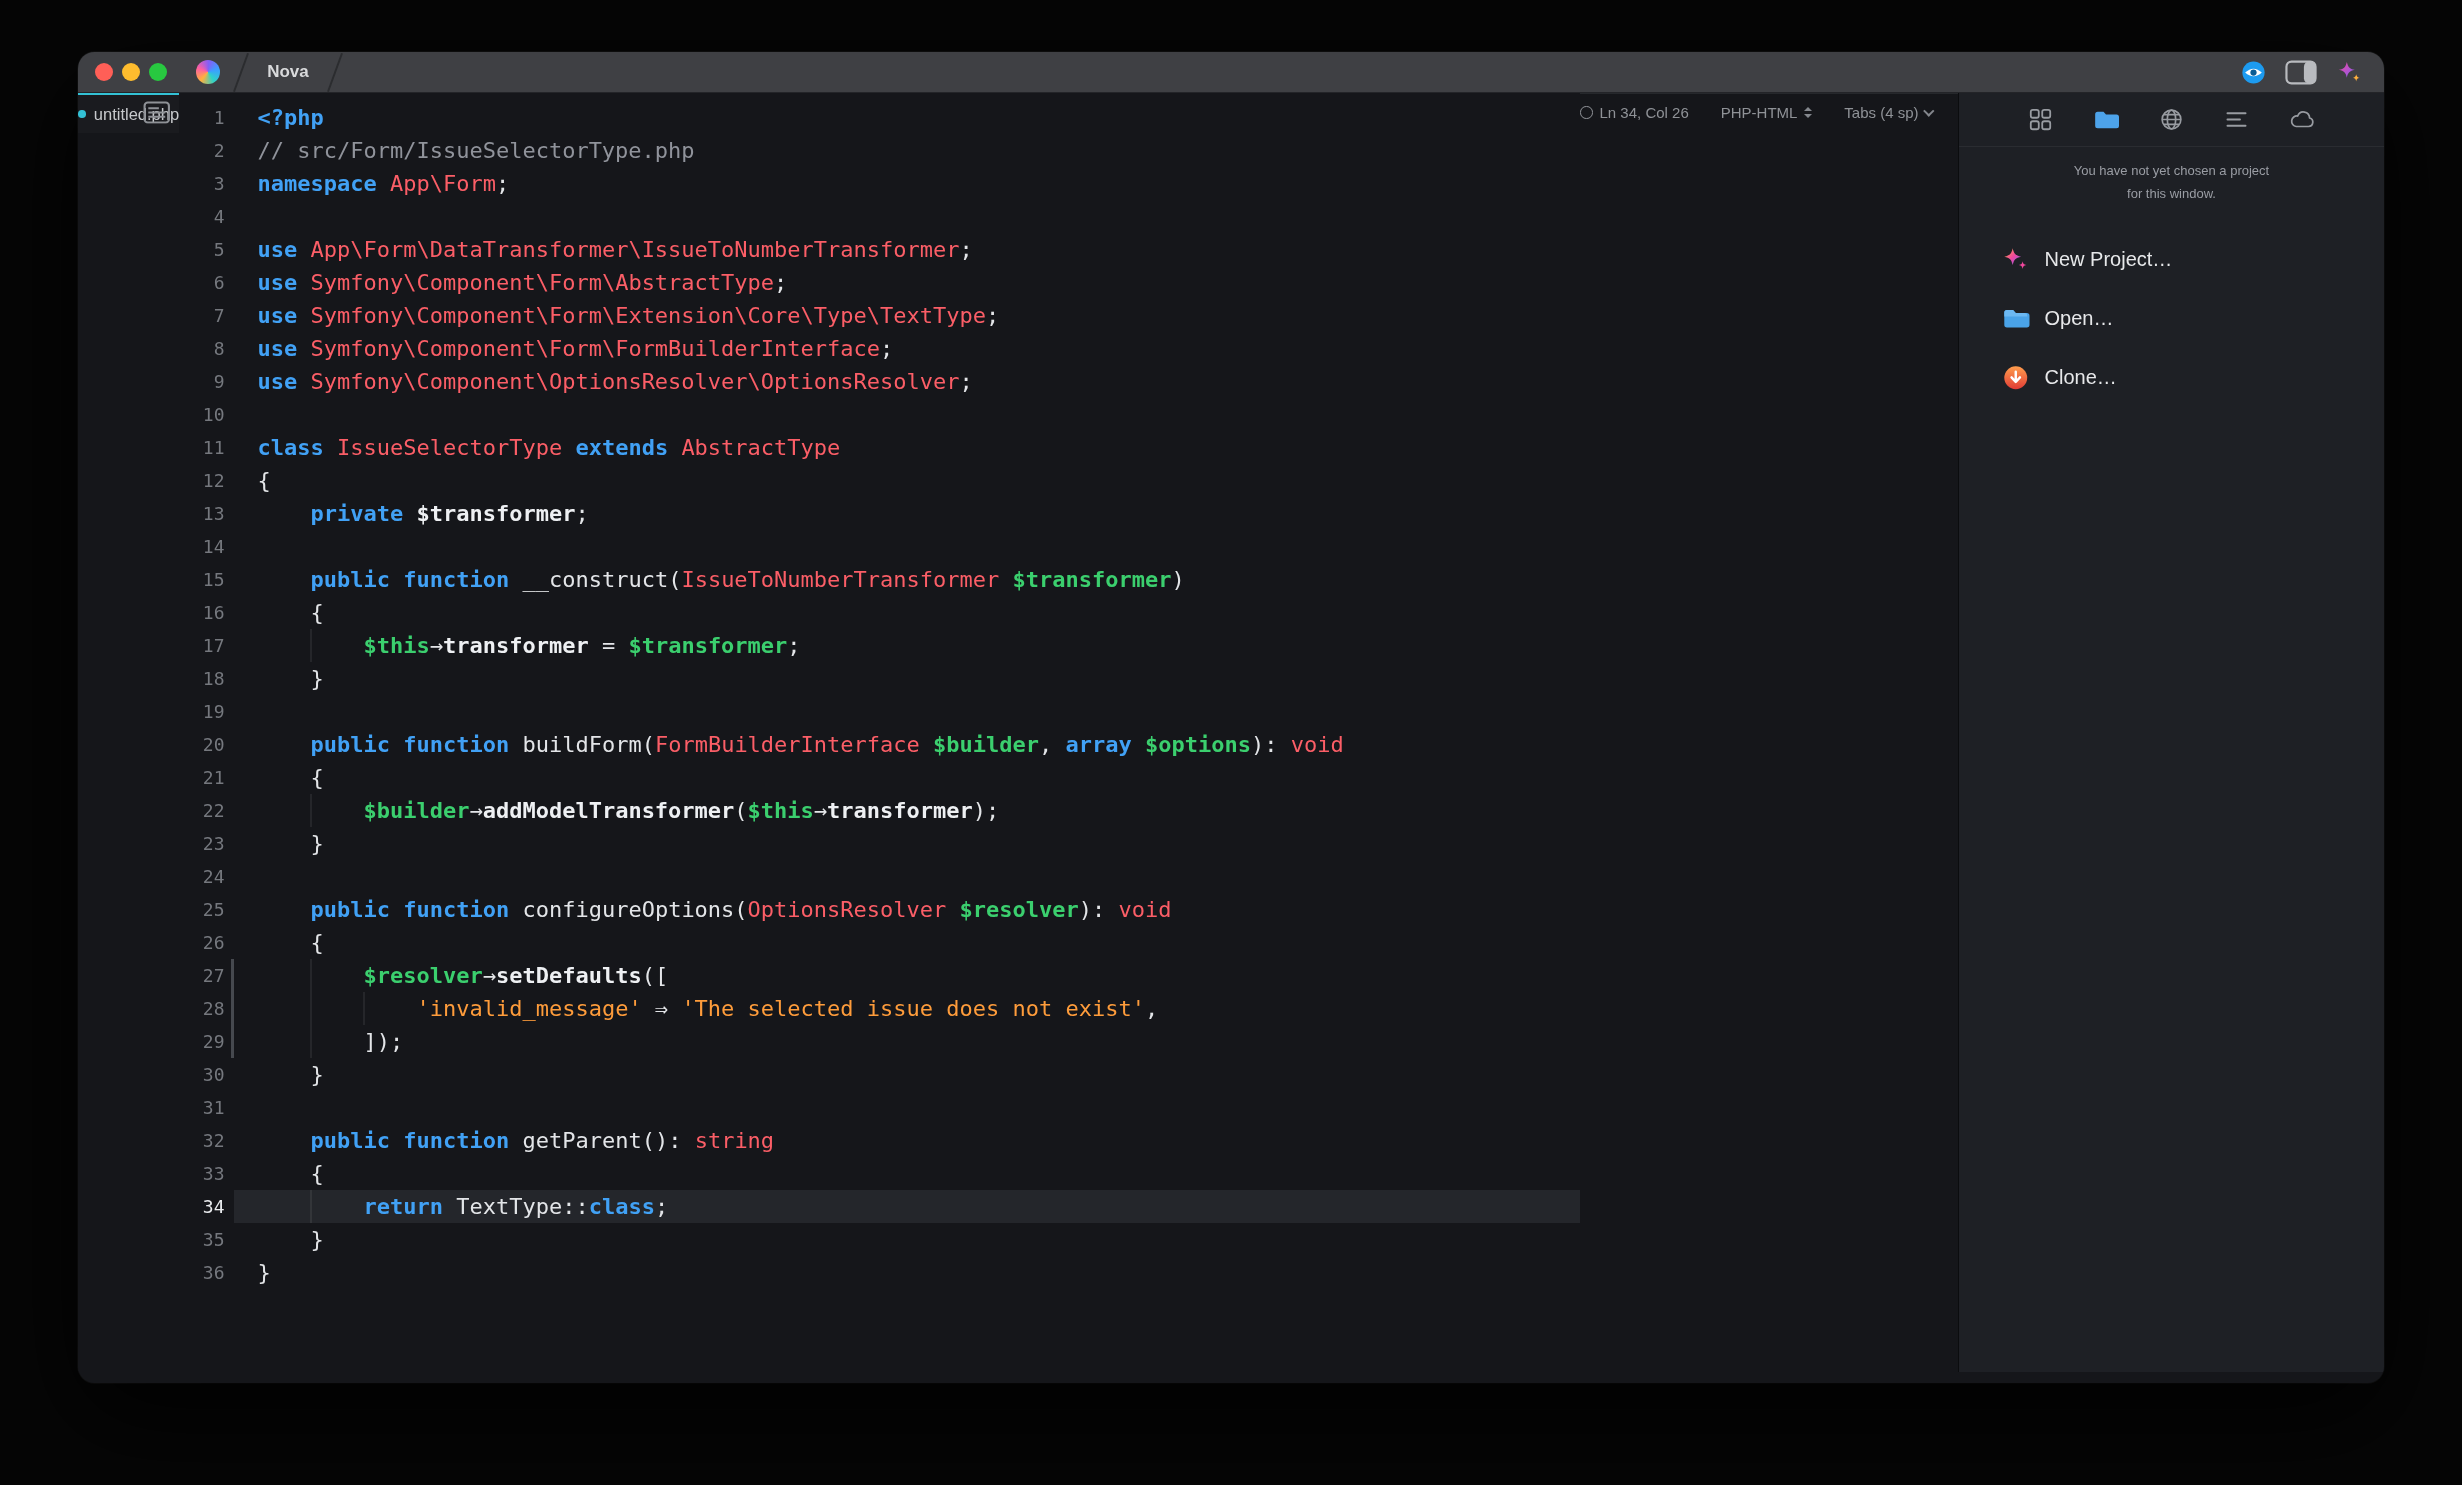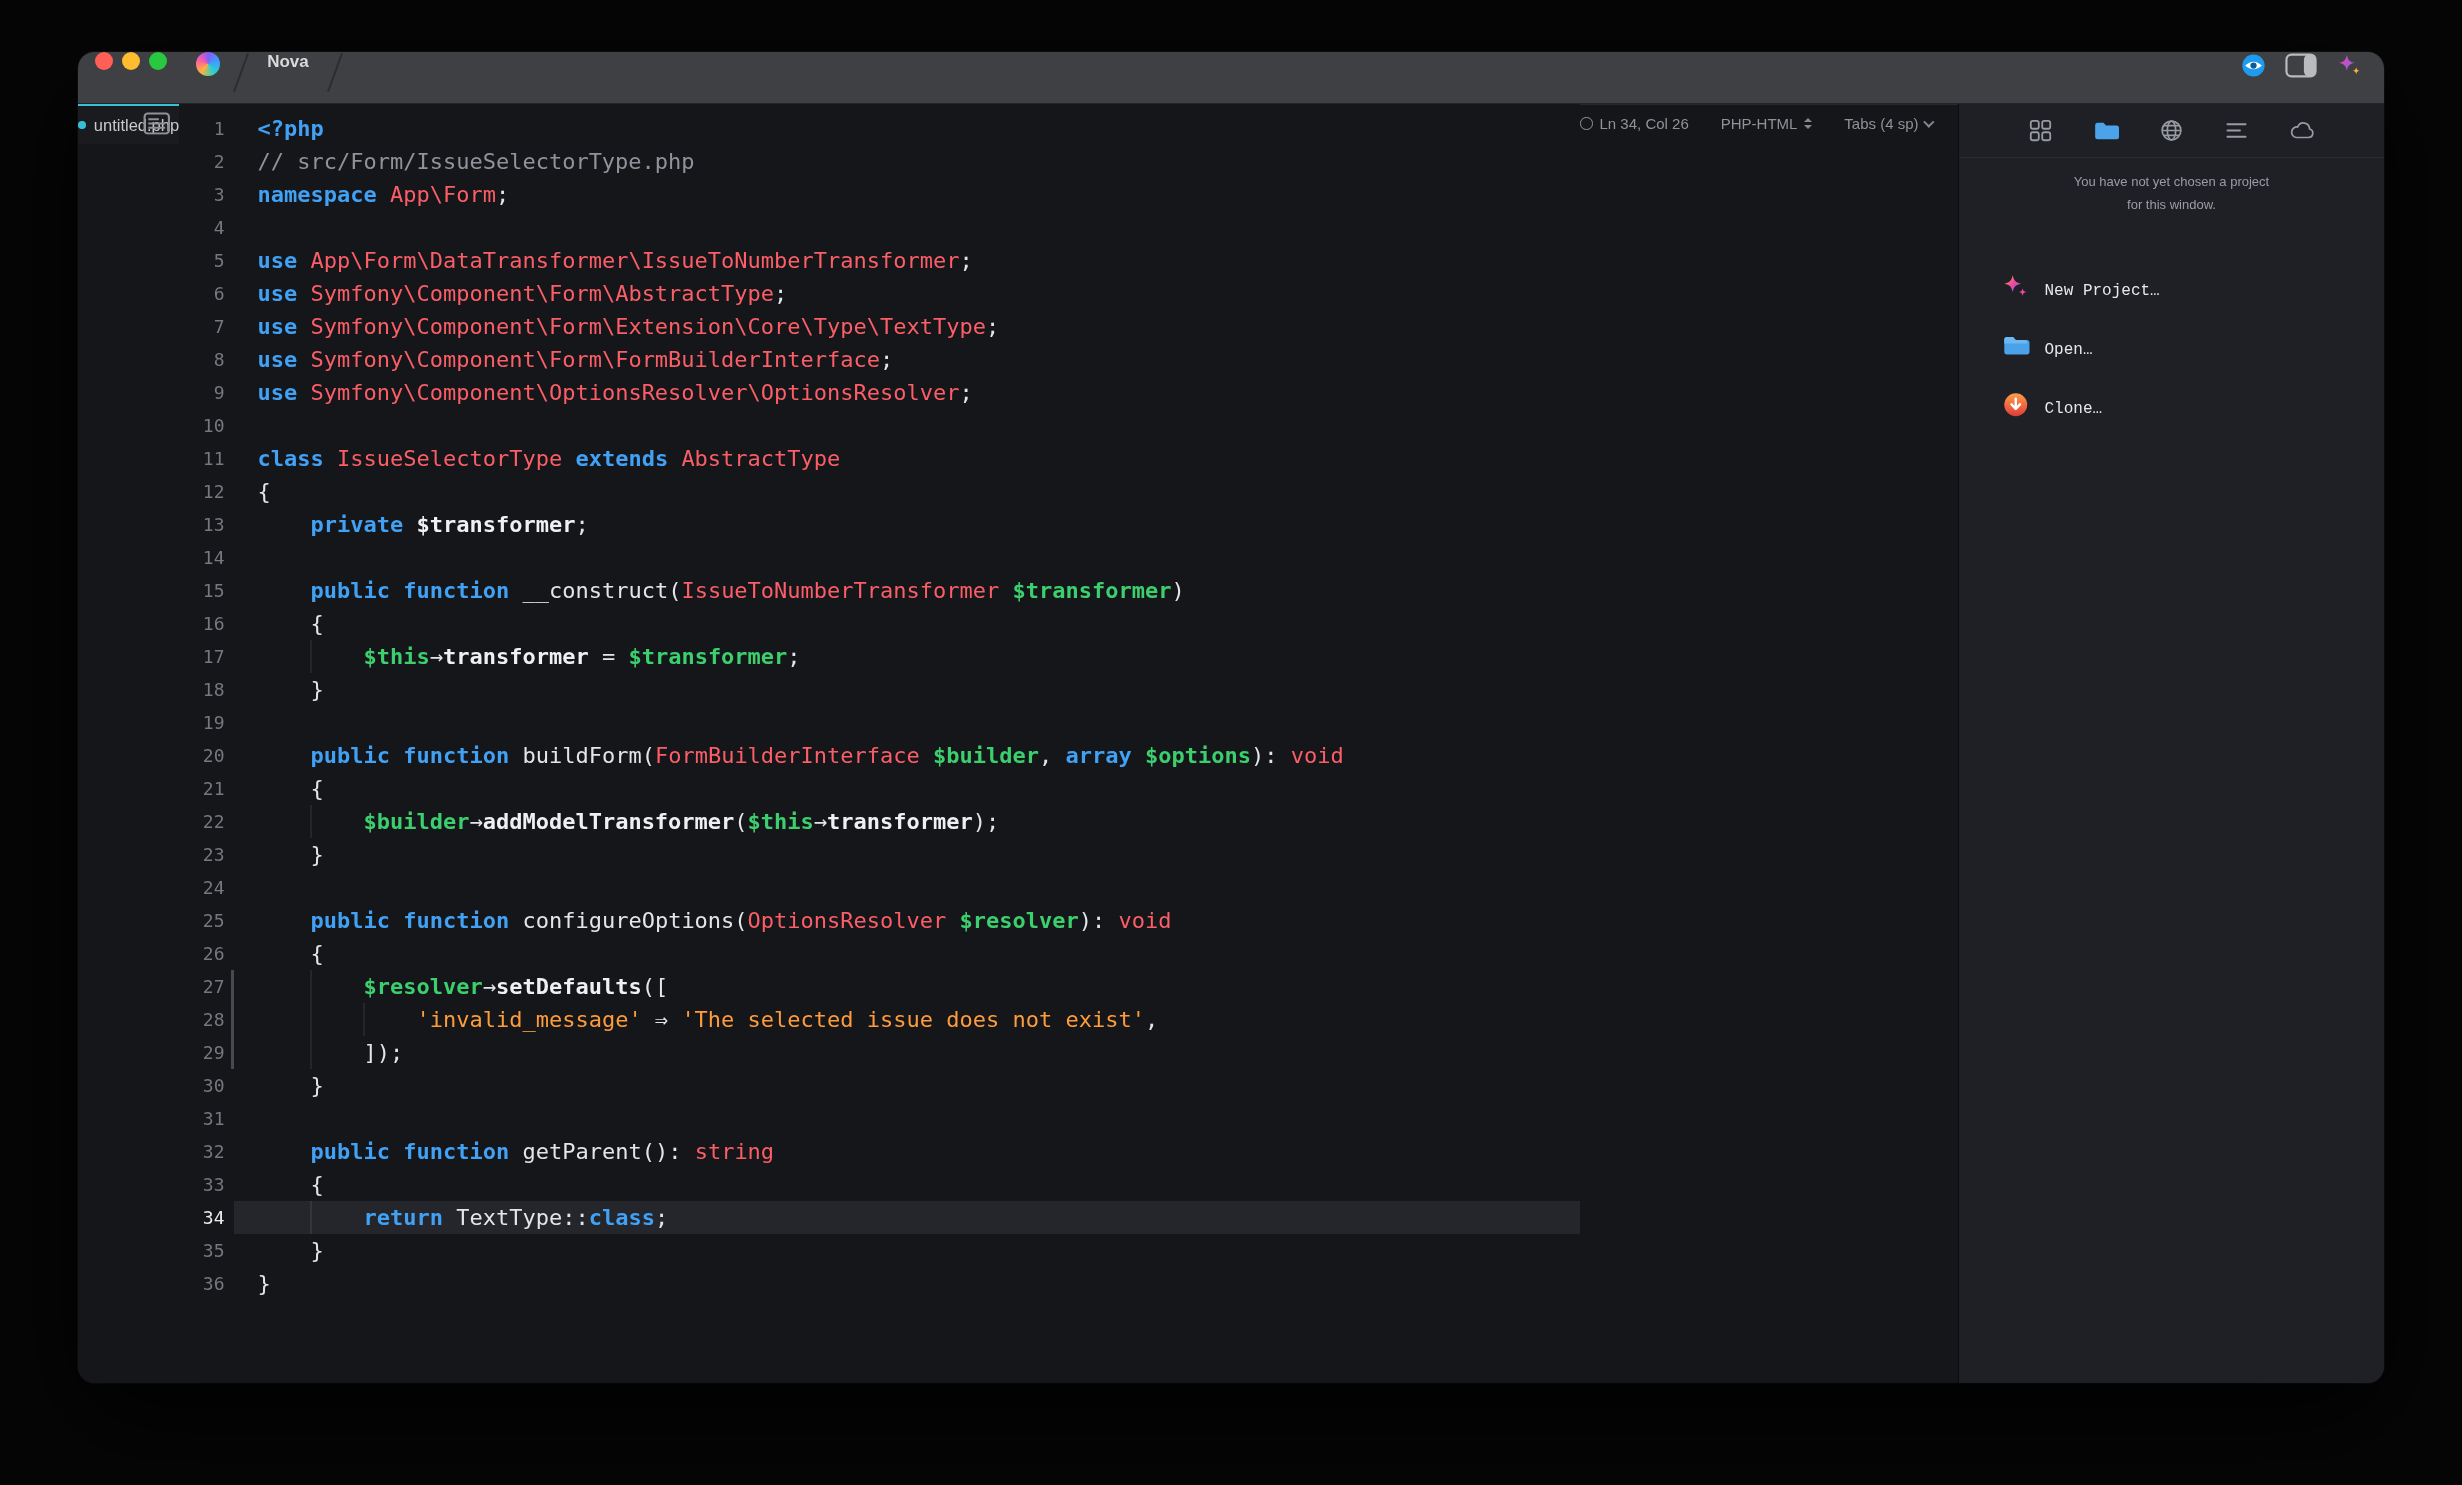--- a/index.html
+++ b/index.html
@@ -17,21 +17,21 @@
     --str:#fe9c3b;
     --comment:#90939b;
     --member:#eef0f3;
   }
   *{margin:0;padding:0;box-sizing:border-box}
   html,body{width:2462px;height:1485px;background:#060606;overflow:hidden;font-family:"Liberation Sans",sans-serif}
   .stage{position:absolute;inset:0;background:#060606}
   .window{position:absolute;left:78px;top:52px;width:2306px;height:1331px;border-radius:16.5px;overflow:hidden;
     background:var(--editor-bg);box-shadow:0 34px 103px rgba(0,0,0,.9),0 0 0 0.7px rgba(255,255,255,.07)}
   
-  .titlebar{height:52px;background:var(--titlebar-bg);display:flex;align-items:flex-start;border-bottom:0.7px solid #232428}
+  .titlebar{height:41px;background:var(--titlebar-bg);display:flex;align-items:center;border-bottom:0.7px solid #232428}
   .lights{display:flex;gap:9px;padding-left:16.5px;align-items:center}
   .light{width:18px;height:18px;border-radius:50%;border:none;cursor:pointer}
   .nova-icon{width:24px;height:24px;border-radius:50%;margin-left:29px;
     background:conic-gradient(from 220deg,#ffb13d,#ff5fa2,#845ef7,#3aa0ff,#2fd3c6,#ffb13d)}
   .slant{width:2.1px;height:41px;background:#2b2c2f;transform:rotate(20deg)}
   .slant.s1{margin-left:20.6px}
   .tb-tab-label{font-size:17px;font-weight:700;color:#d9dadc;margin:0 25px}
   .tb-spacer{flex:1}
   .tb-right{display:flex;gap:19px;padding-right:22px;align-items:center}
   .tb-right .icon-btn{background:none;border:none;cursor:pointer;display:flex;align-items:center}
@@ -72,22 +72,22 @@
   .tri.up{border-bottom:4.8px solid #84878d;margin-bottom:2.7px}
   .tri.dn{border-top:4.8px solid #84878d}
   .updown{display:inline-flex;flex-direction:column;align-items:center}
   .chev{width:7.6px;height:7.6px;border-right:2.1px solid #84878d;border-bottom:2.1px solid #84878d;transform:rotate(45deg) translate(-1.4px,-1.4px)}
   
   .sidebar{width:426px;flex:none;background:var(--sidebar-bg);border-left:1.4px solid #0b0c0e;display:flex;flex-direction:column}
   .side-tabs{height:54px;display:flex;align-items:center;justify-content:center;gap:40px;border-bottom:0.7px solid #2a2c31}
   .side-tab{background:none;border:none;cursor:pointer;display:flex;align-items:center}
   .side-msg{margin-top:12px;text-align:center;color:#9a9da4;font-size:13px;line-height:23px}
   .side-actions{margin-top:25px;display:flex;flex-direction:column}
-  .action{height:59px;display:flex;align-items:flex-end;gap:15px;padding-left:43px;
-    font-size:16px;color:#e7e8ea;background:none;border:none;cursor:pointer;font-family:Liberation Mono, monospace}
+  .action{height:59px;display:flex;align-items:center;gap:15px;padding-left:43px;
+    font-size:20px;color:#e7e8ea;background:none;border:none;cursor:pointer;font-family:Liberation Sans, sans-serif}
 </style>
 </head>
 <body>
 
 <div class="stage">
   <div class="window">
 
     <div class="titlebar">
       <div class="lights">
         <button class="light" style="background:#ff5f57"></button>

